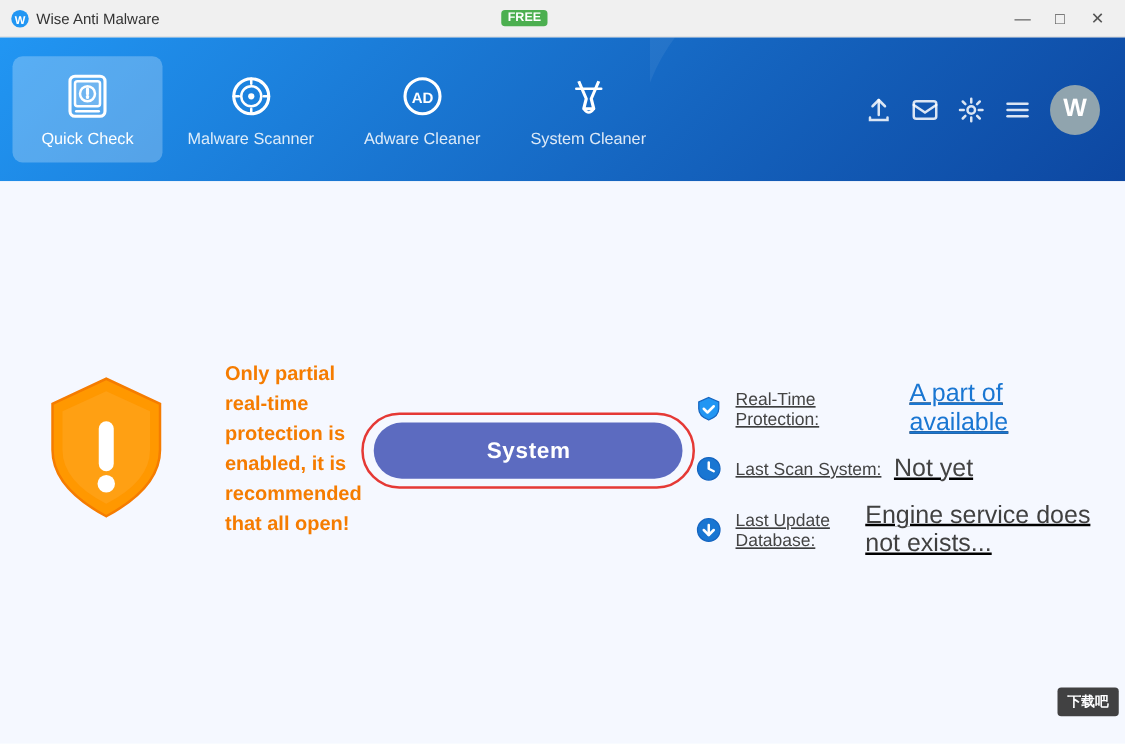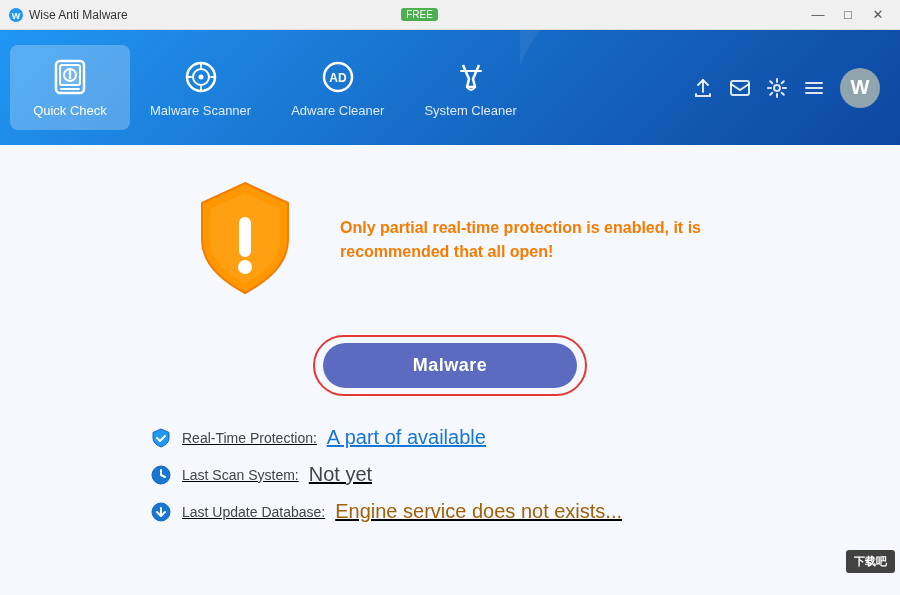--- a/index.html
+++ b/index.html
@@ -29,21 +29,21 @@
     }
     .title-bar-text {
       font-size: 12px;
       color: #333;
       flex: 1;
     }
     .free-badge {
       background: #4caf50;
       color: #fff;
       font-size: 10px;
-      font-weight: normal;
+      font-weight: bold;
       padding: 1px 5px;
       border-radius: 3px;
       margin-left: 6px;
     }
     .title-bar-controls {
       display: flex;
       gap: 2px;
     }
     .title-bar-btn {
       width: 28px;
@@ -130,21 +130,21 @@
       font-size: 20px;
       font-weight: bold;
       cursor: pointer;
     }
 
     
     .main {
       height: calc(595px - 30px - 115px);
       background: #f5f8ff;
       display: flex;
-      flex-direction: column;
+      flex-direction: row;
       align-items: center;
       justify-content: flex-start;
       padding: 30px 20px 20px;
       position: relative;
     }
 
     
     .warning-section {
       display: flex;
       align-items: center;
@@ -212,21 +212,21 @@
     }
     .status-label {
       color: #444;
       font-size: 14px;
     }
     .status-value {
       font-size: 20px;
     }
     .status-value.normal { color: #444; }
     .status-value.link { color: #1976d2; text-decoration: underline; cursor: pointer; }
-    .status-value.warning { color: #a16207; }
+    .status-value.warning { color: #404040; }
 
     
     .watermark {
       position: absolute;
       bottom: 22px;
       right: 5px;
       background: #222;
       color: #fff;
       font-size: 11px;
       font-weight: bold;
@@ -340,21 +340,21 @@
         <circle cx="65" cy="92" r="7" fill="white"></circle>
       </svg>
     </div>
 
     <div class="warning-text-box">
       <p class="warning-text">Only partial real-time protection is enabled, it is recommended that all open!</p>
     </div>
   </div>
 
   <div class="checkup-wrapper">
-    <button class="checkup-btn">Malware</button>
+    <button class="checkup-btn">System</button>
   </div>
 
   <div class="status-list">
 
     <div class="status-item">
       <svg class="status-icon" viewBox="0 0 22 22" fill="none">
         <path d="M11 2 L19 5.5 L19 11 Q19 17 11 20 Q3 17 3 11 L3 5.5 Z" fill="#2196f3" stroke="#1565c0" stroke-width="1"></path>
         <polyline points="7,11 10,14 15,9" stroke="white" stroke-width="2" fill="none" stroke-linecap="round" stroke-linejoin="round"></polyline>
       </svg>
       <span class="status-label">Real-Time Protection:</span>

